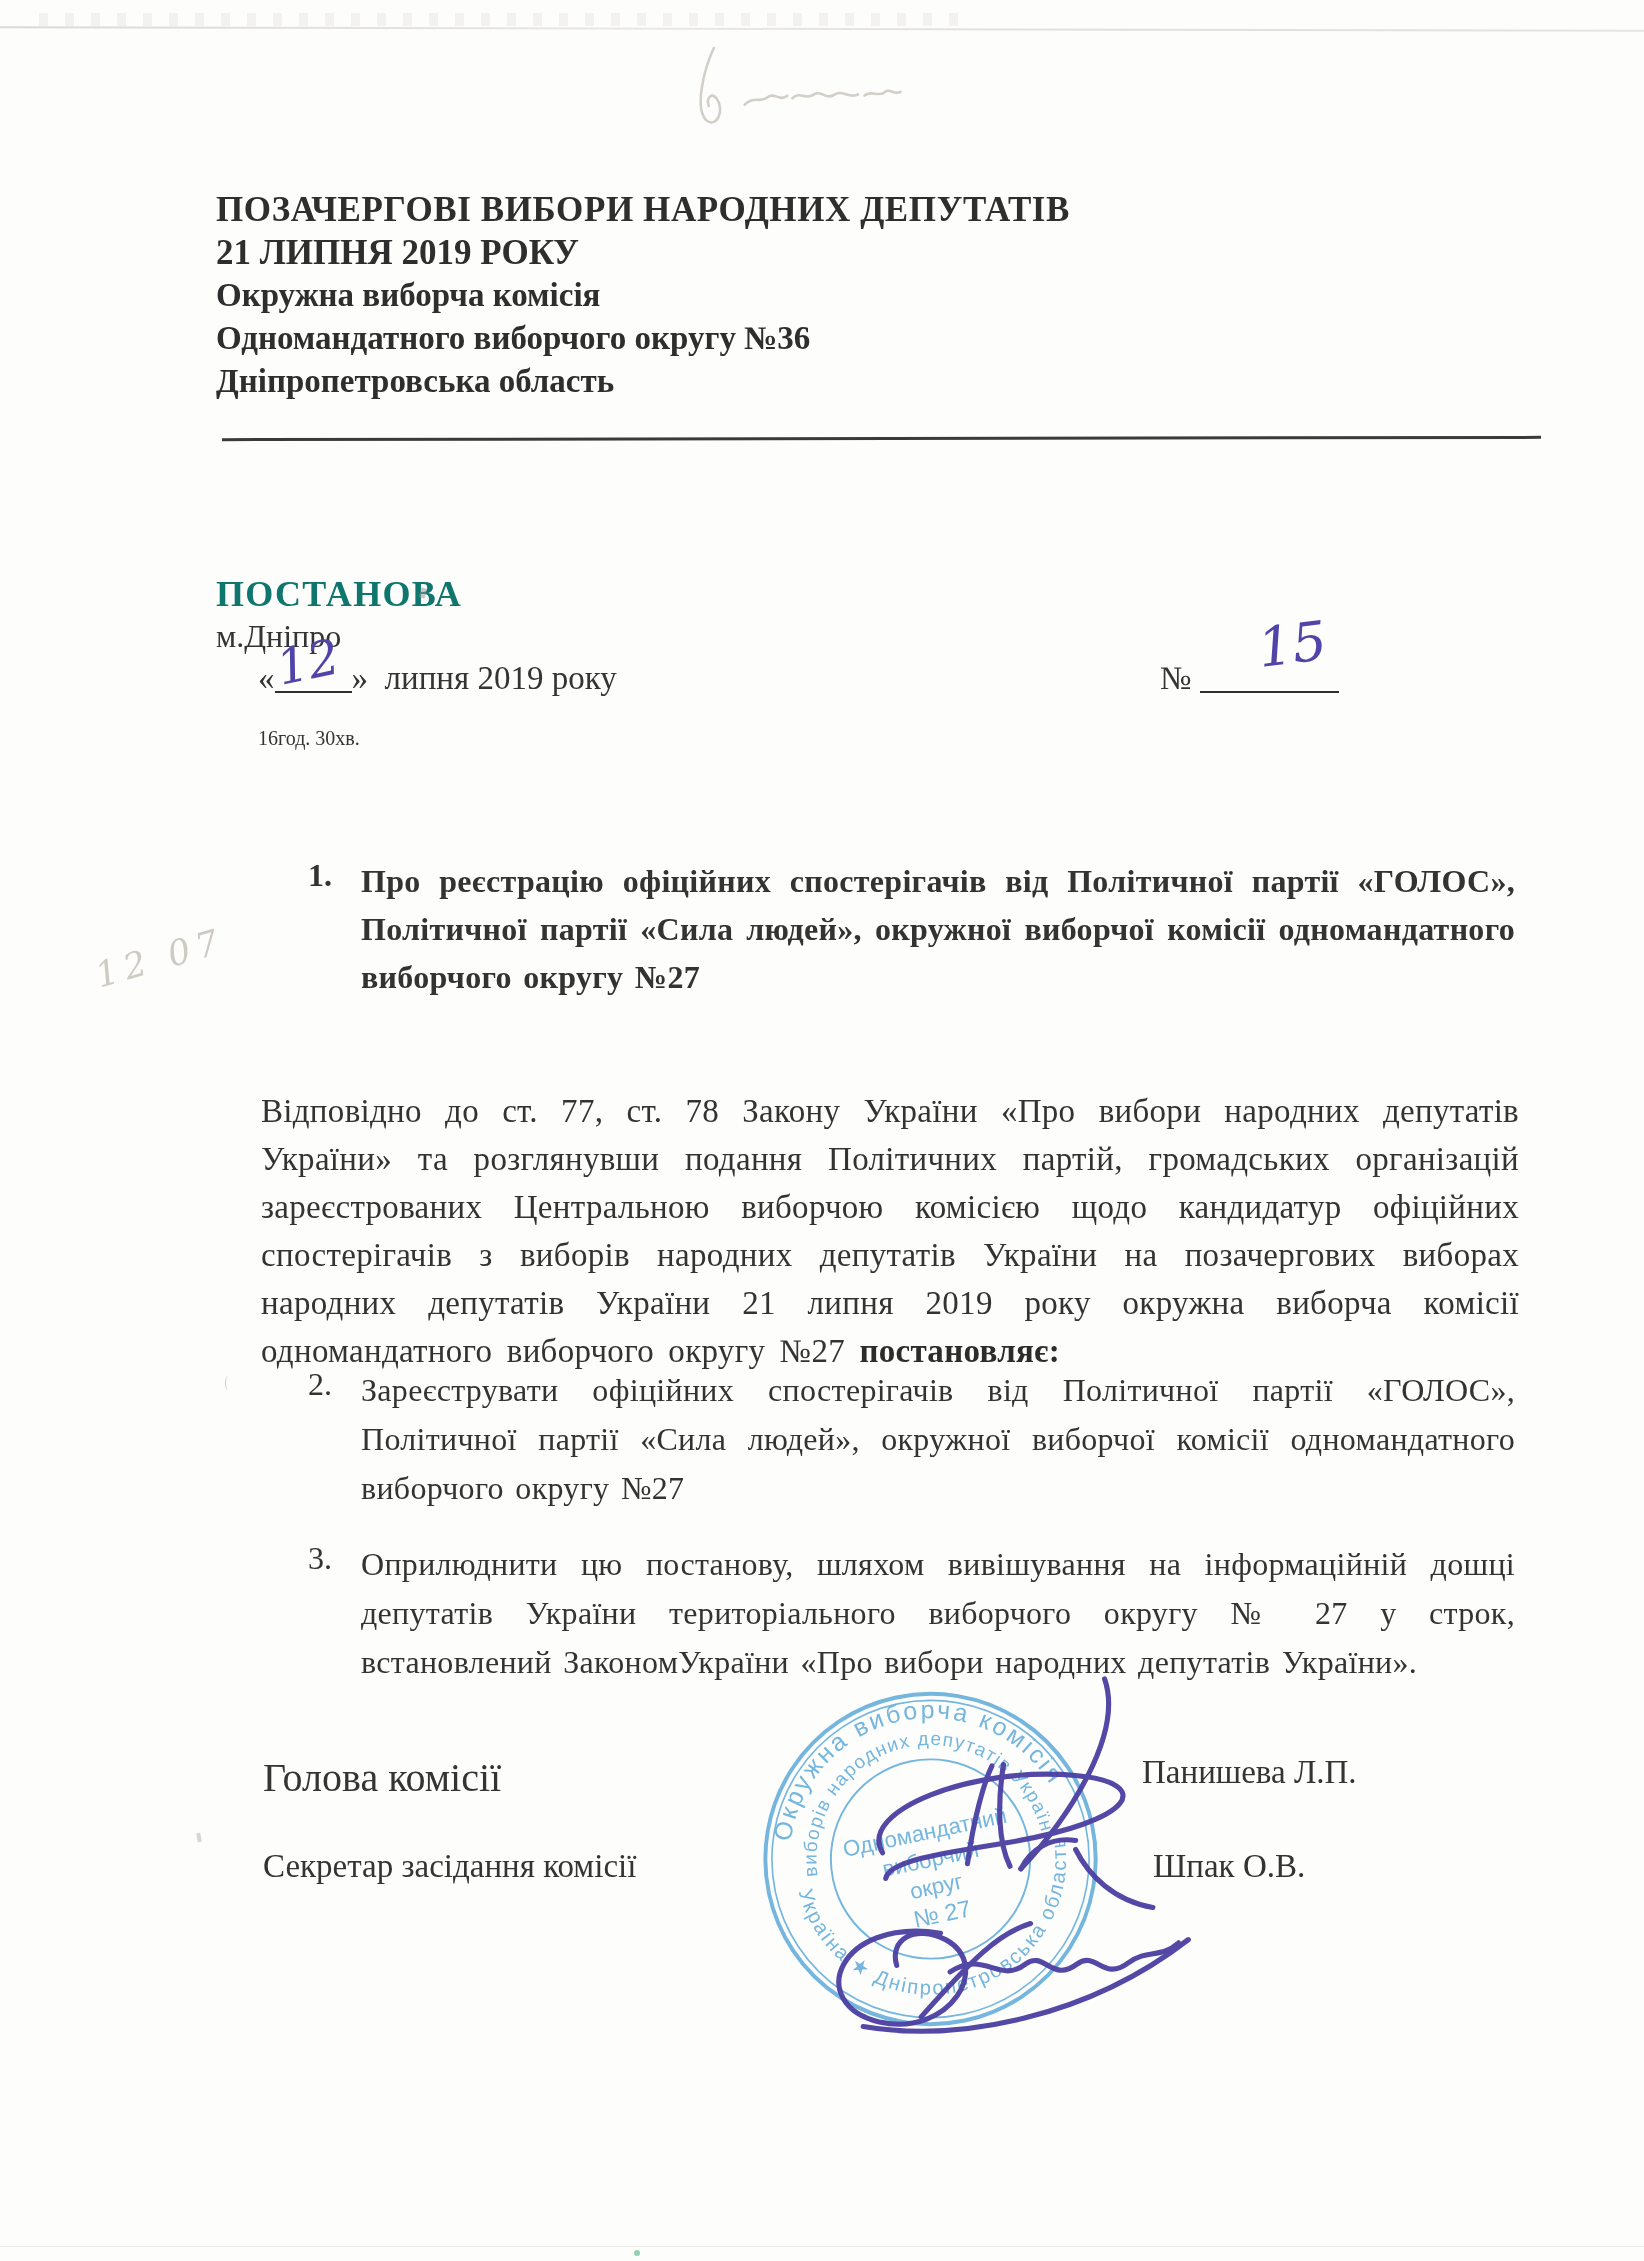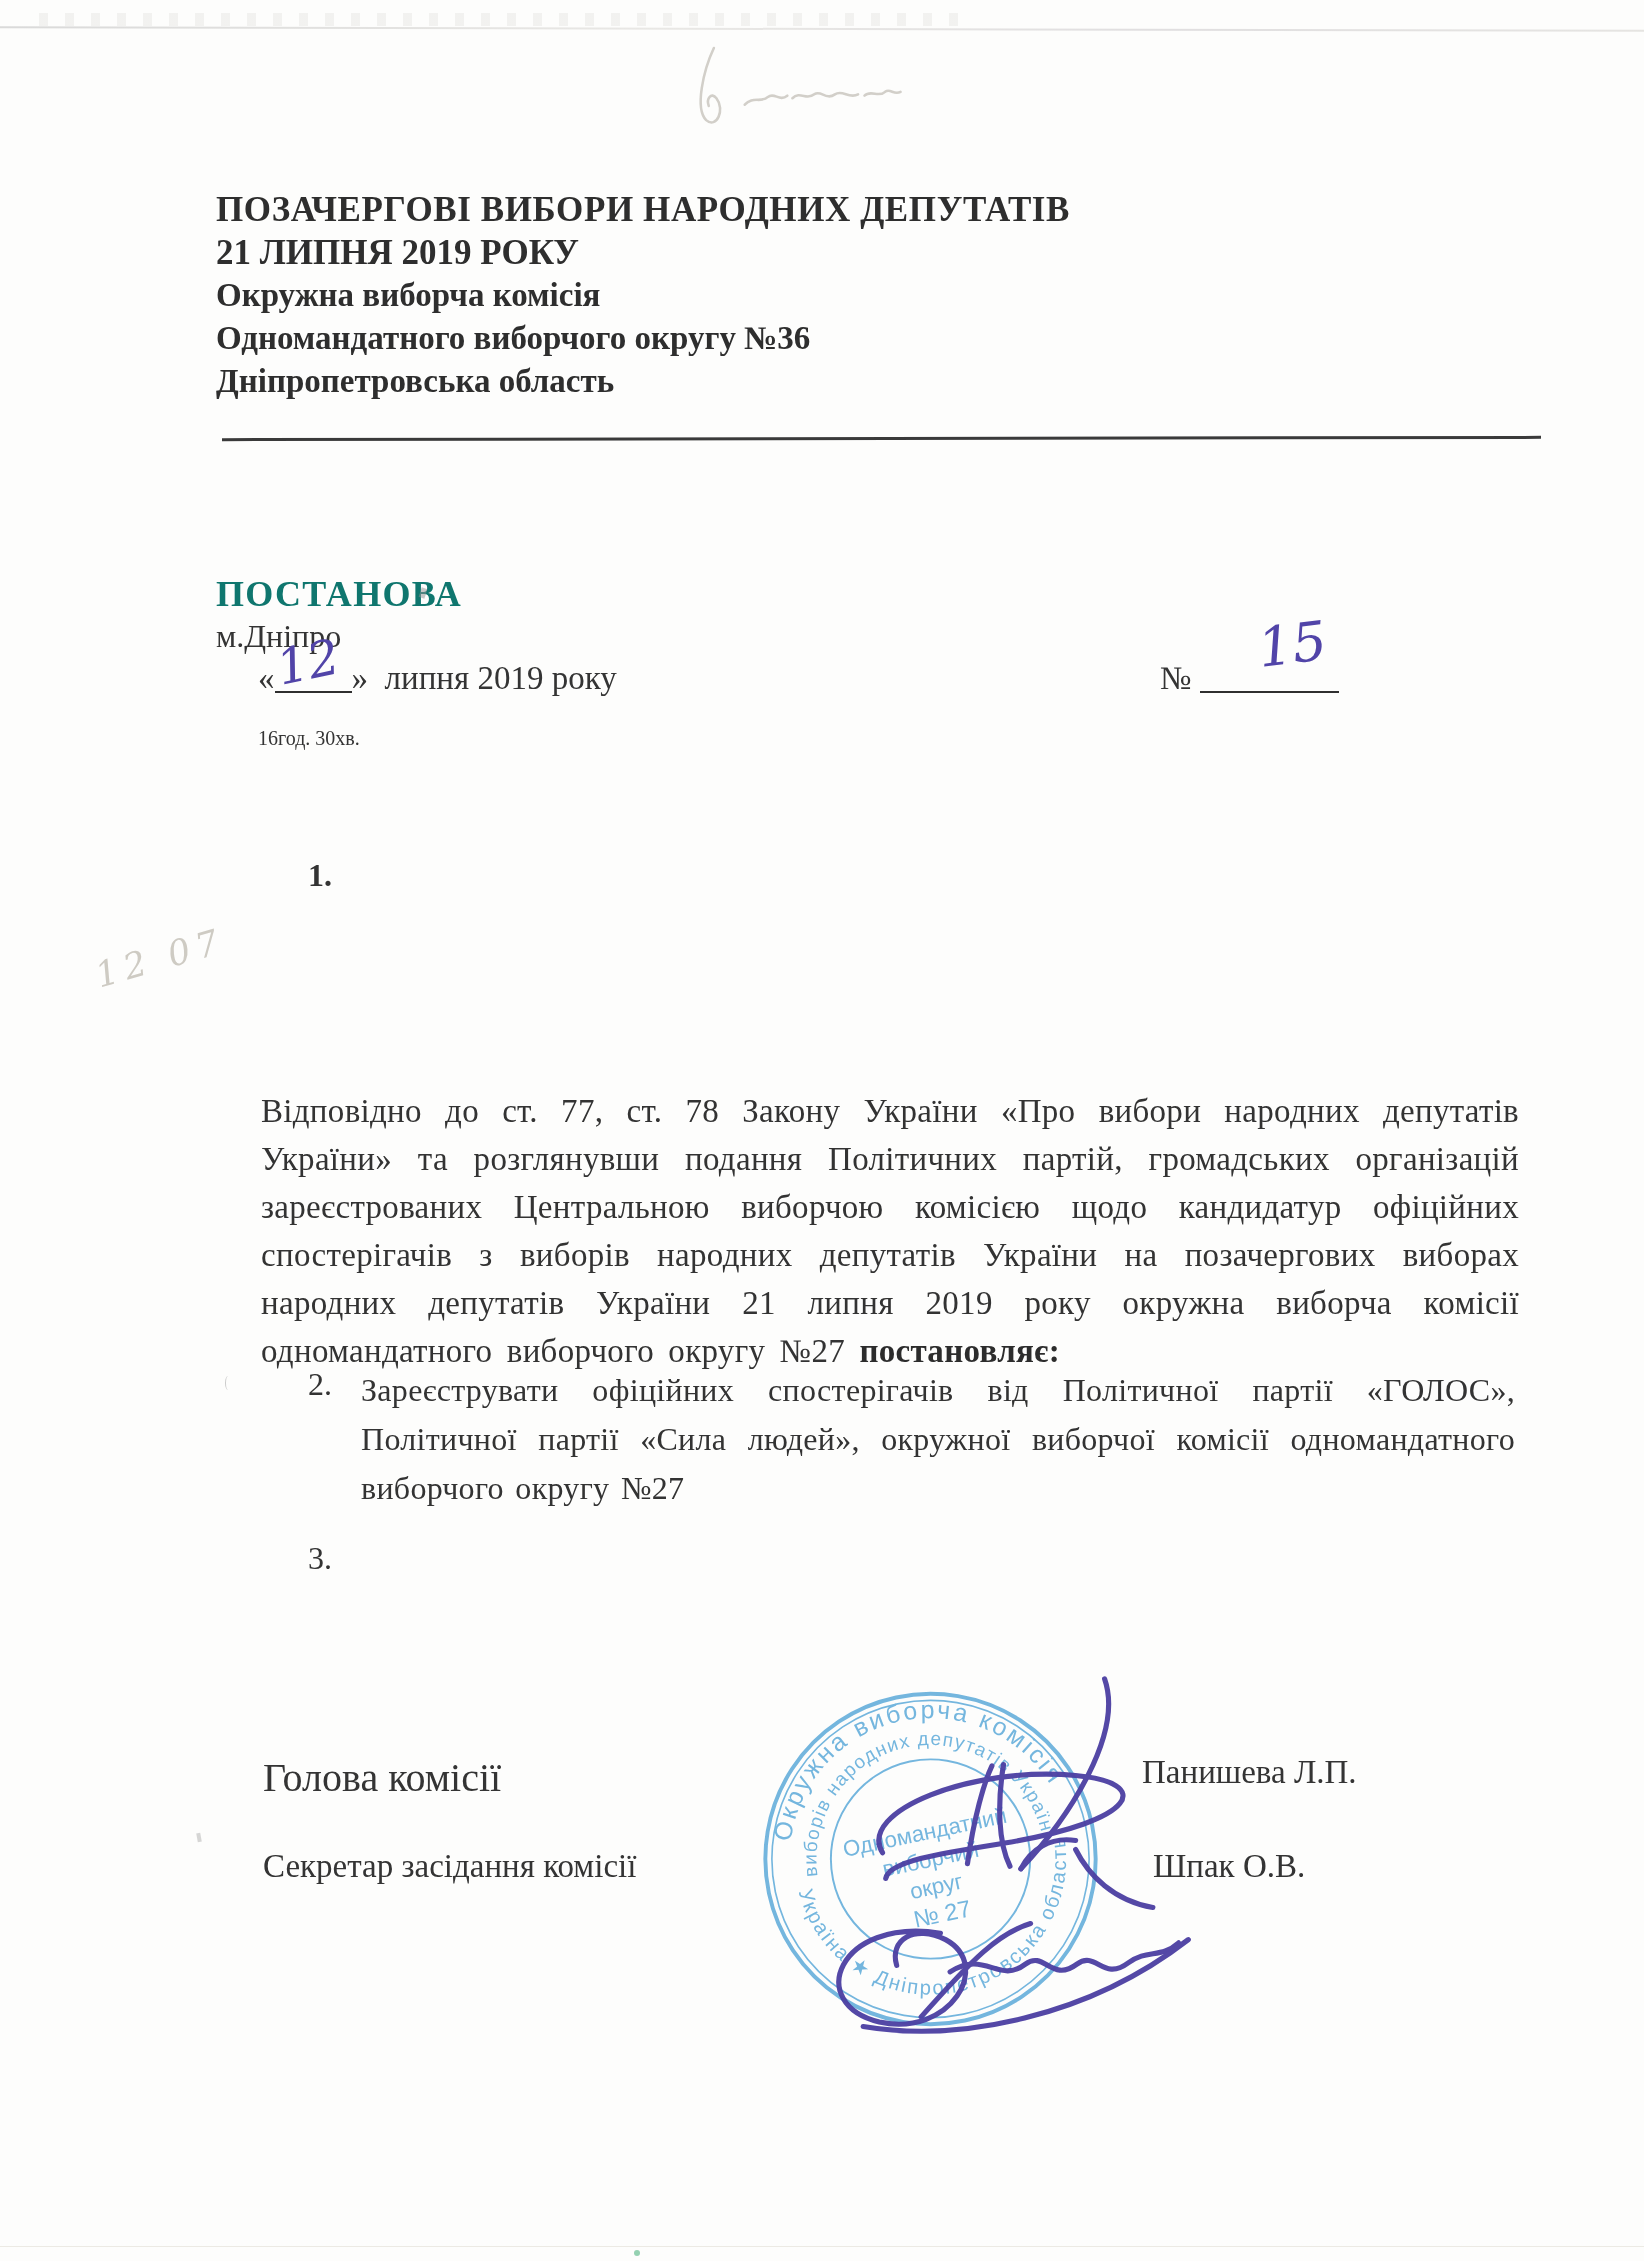--- a/index.html
+++ b/index.html
@@ -94,27 +94,29 @@
 
   <div class="abs dateline-left"><span>«</span><span class="blank blank-day"></span><span>»</span>&nbsp;&nbsp;<span>липня 2019 року</span></div>
   <div class="abs handwriting hw-day">12</div>
 
   <div class="abs dateline-right"><span>№</span>&nbsp;<span class="blank blank-num"></span></div>
   <div class="abs handwriting hw-num">15</div>
 
   <div class="abs time">16год. 30хв.</div>
 
   <div class="abs clause-num agenda-num">1.</div>
+  <div class="abs clause-text agenda-text">Про реєстрацію офіційних спостерігачів від Політичної партії «ГОЛОС», Політичної партії «Сила людей», окружної виборчої комісії одномандатного виборчого округу №27</div>
 
   <div class="abs para"><span>Відповідно до  ст. 77, ст. 78 Закону України «Про вибори народних депутатів України» та розглянувши подання Політичних партій, громадських організацій зареєстрованих Центральною виборчою комісією щодо кандидатур офіційних спостерігачів з виборів народних депутатів України на позачергових виборах народних депутатів України 21 липня  2019 року окружна виборча комісії одномандатного виборчого округу №27</span> <b class="bold">постановляє:</b></div>
 
   <div class="abs clause-num res2-num">2.</div>
   <div class="abs clause-text res2-text">Зареєструвати  офіційних спостерігачів від Політичної партії «ГОЛОС», Політичної партії «Сила людей», окружної виборчої комісії одномандатного виборчого округу №27</div>
 
   <div class="abs clause-num res3-num">3.</div>
+  <div class="abs clause-text res3-text">Оприлюднити цю постанову, шляхом вивішування на інформаційній дошці депутатів України територіального виборчого округу № 27 у строк, встановлений ЗакономУкраїни «Про вибори народних депутатів України».</div>
 
   <div class="abs sig-role1">Голова комісії</div>
   <div class="abs sig-name1">Панишева Л.П.</div>
   <div class="abs sig-role2">Секретар засідання комісії</div>
   <div class="abs sig-name2">Шпак О.В.</div>
 
   <svg class="abs stamp-wrap stamp-text" viewBox="0 0 560 560">
     <defs>
       <path id="arcTopOuter" d="M 65 280 A 215 215 0 1 1 495 280" fill="none"></path>
       <path id="arcTopInner" d="M 106 280 A 174 174 0 1 1 454 280" fill="none"></path>

